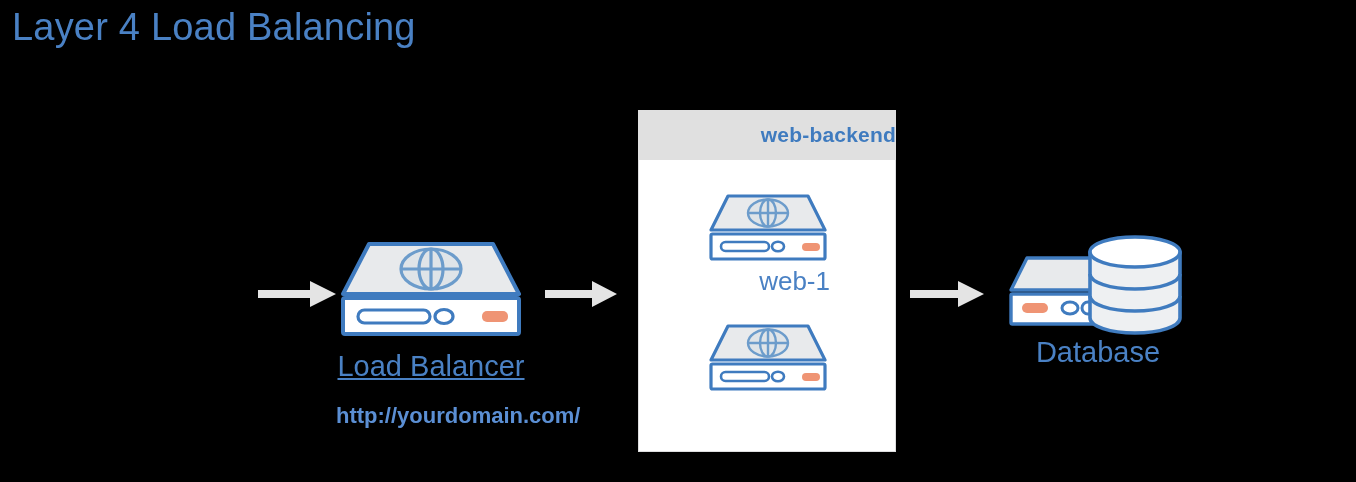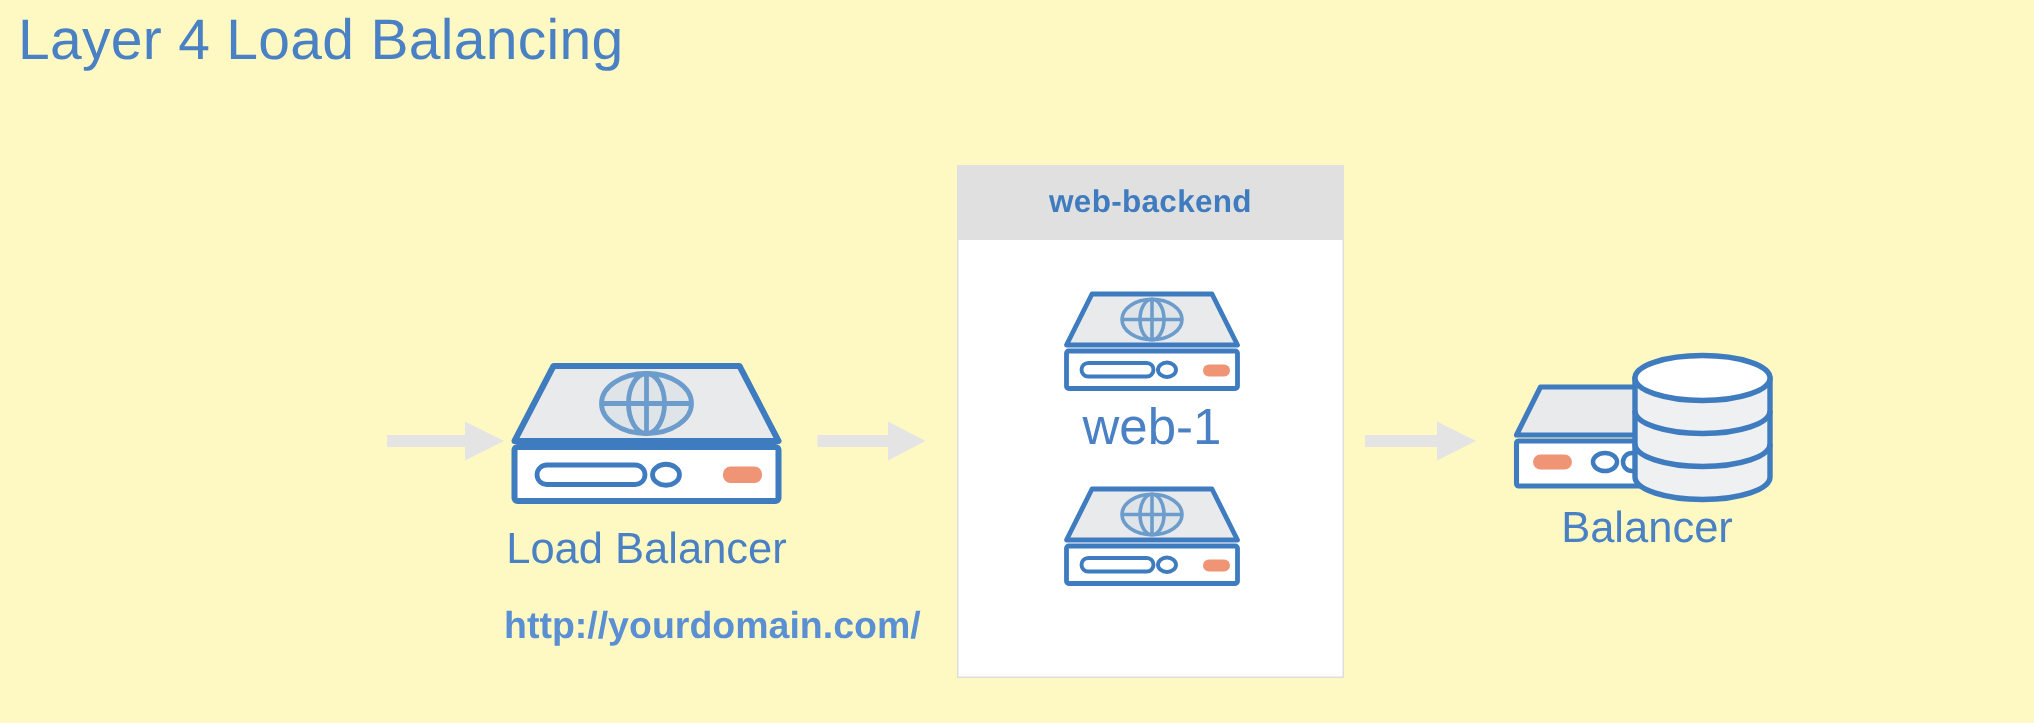--- a/index.html
+++ b/index.html
@@ -11,21 +11,21 @@
     font-family: "Liberation Sans", sans-serif;
     width: 1356px;
     height: 482px;
     overflow: hidden;
     position: relative;
   }
   #canvas {
     position: relative;
     width: 1356px;
     height: 482px;
-    background: #fef9c3;
+    background: #000000;
   }
   .title {
     position: absolute;
     left: 12px;
     top: 6px;
     font-size: 38px;
     font-weight: 400;
     color: #4a81c4;
     letter-spacing: 0.2px;
     white-space: nowrap;
@@ -37,46 +37,46 @@
     text-align: center;
     color: #4a81c4;
     font-size: 29px;
     font-weight: 400;
     white-space: nowrap;
     line-height: 1;
   }
   .small-label {
     text-align: left;
     color: #5b8fd4;
-    font-size: 25px;
+    font-size: 22px;
     font-weight: 700;
     white-space: nowrap;
     line-height: 1;
   }
   .srv-label {
-    text-align: center;
+    text-align: right;
     color: #4a81c4;
-    font-size: 34px;
+    font-size: 26px;
     font-weight: 400;
     white-space: nowrap;
     line-height: 1;
   }
   .group-box {
     position: absolute;
     background: #ffffff;
     border: 1px solid #dededf;
     box-sizing: border-box;
   }
   .group-head {
     position: absolute;
     background: #e0e0e0;
     box-sizing: border-box;
     display: flex;
     align-items: center;
-    justify-content: center;
+    justify-content: flex-end;
   }
   .group-head-text {
     color: #3f7bbf;
     font-size: 21px;
     font-weight: 700;
     letter-spacing: 0.2px;
     white-space: nowrap;
   }
   .arrow {
     position: absolute;
@@ -112,21 +112,21 @@
 
         <rect x="7" y="60" width="176" height="36" rx="2" fill="#ffffff" stroke="#3f7bbf" stroke-width="4"></rect>
 
         <rect x="22" y="72" width="72" height="13" rx="6.5" fill="#ffffff" stroke="#3f7bbf" stroke-width="3.2"></rect>
 
         <ellipse cx="108" cy="78.5" rx="9" ry="7" fill="#ffffff" stroke="#3f7bbf" stroke-width="3.2"></ellipse>
 
         <rect x="146" y="73" width="26" height="11" rx="5" fill="#ef9474"></rect>
       </svg>
     </div>
-    <div class="node-label" style="margin-top:14px; width:190px;">Load Balancer</div>
+    <div class="node-label" style="margin-top:14px; width:190px;text-decoration:underline;">Load Balancer</div>
     <div class="small-label" style="margin-top:24px; width:190px;">http://yourdomain.com/</div>
   </div>
 
   <div class="arrow" style="left:545px; top:281px;">
     <svg width="72" height="26" viewBox="0 0 72 26">
       <path d="M0 9 L47 9 L47 0 L72 13 L47 26 L47 17 L0 17 Z" fill="#e4e4e4"></path>
     </svg>
   </div>
 
   <div class="group-box" style="left:638px; top:110px; width:258px; height:342px;">
@@ -187,16 +187,16 @@
         <rect x="22" y="67" width="26" height="10" rx="5" fill="#ef9474"></rect>
         <ellipse cx="70" cy="72" rx="8" ry="6" fill="#ffffff" stroke="#3f7bbf" stroke-width="3"></ellipse>
         <rect x="82" y="66" width="38" height="12" rx="6" fill="#ffffff" stroke="#3f7bbf" stroke-width="3"></rect>
 
         <path d="M90 16 L90 82 a 45 15 0 0 0 90 0 L180 16 Z" fill="#eef0f2" stroke="#3f7bbf" stroke-width="3.6" stroke-linejoin="round"></path>
         <ellipse cx="135" cy="16" rx="45" ry="15" fill="#ffffff" stroke="#3f7bbf" stroke-width="3.6"></ellipse>
         <path d="M90 38 a 45 15 0 0 0 90 0" fill="none" stroke="#3f7bbf" stroke-width="3.6"></path>
         <path d="M90 60 a 45 15 0 0 0 90 0" fill="none" stroke="#3f7bbf" stroke-width="3.6"></path>
       </svg>
     </div>
-    <div class="node-label" style="margin-top:2px; width:196px;">Balancer</div>
+    <div class="node-label" style="margin-top:2px; width:196px;">Database</div>
   </div>
 
 </div>
 
 </body></html>

